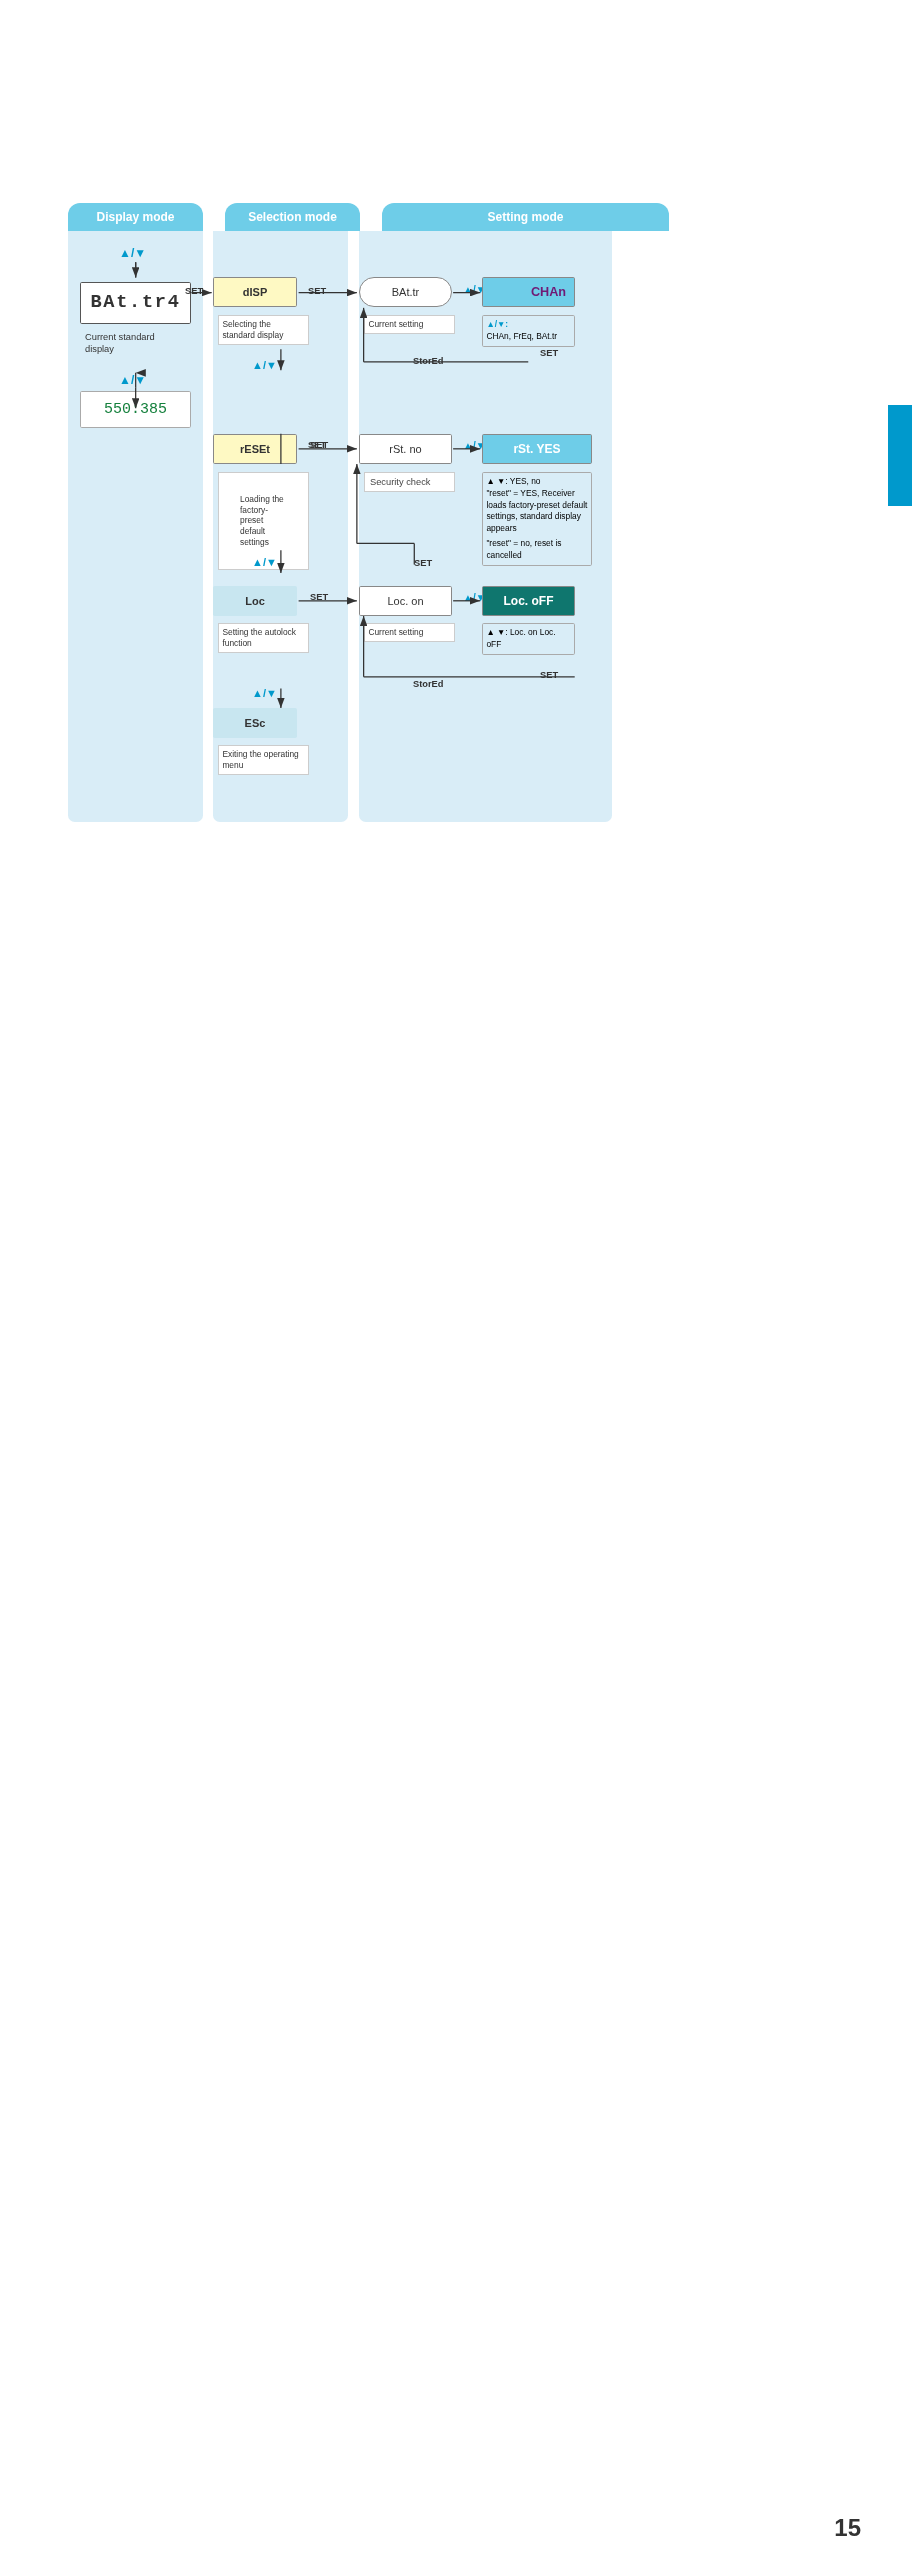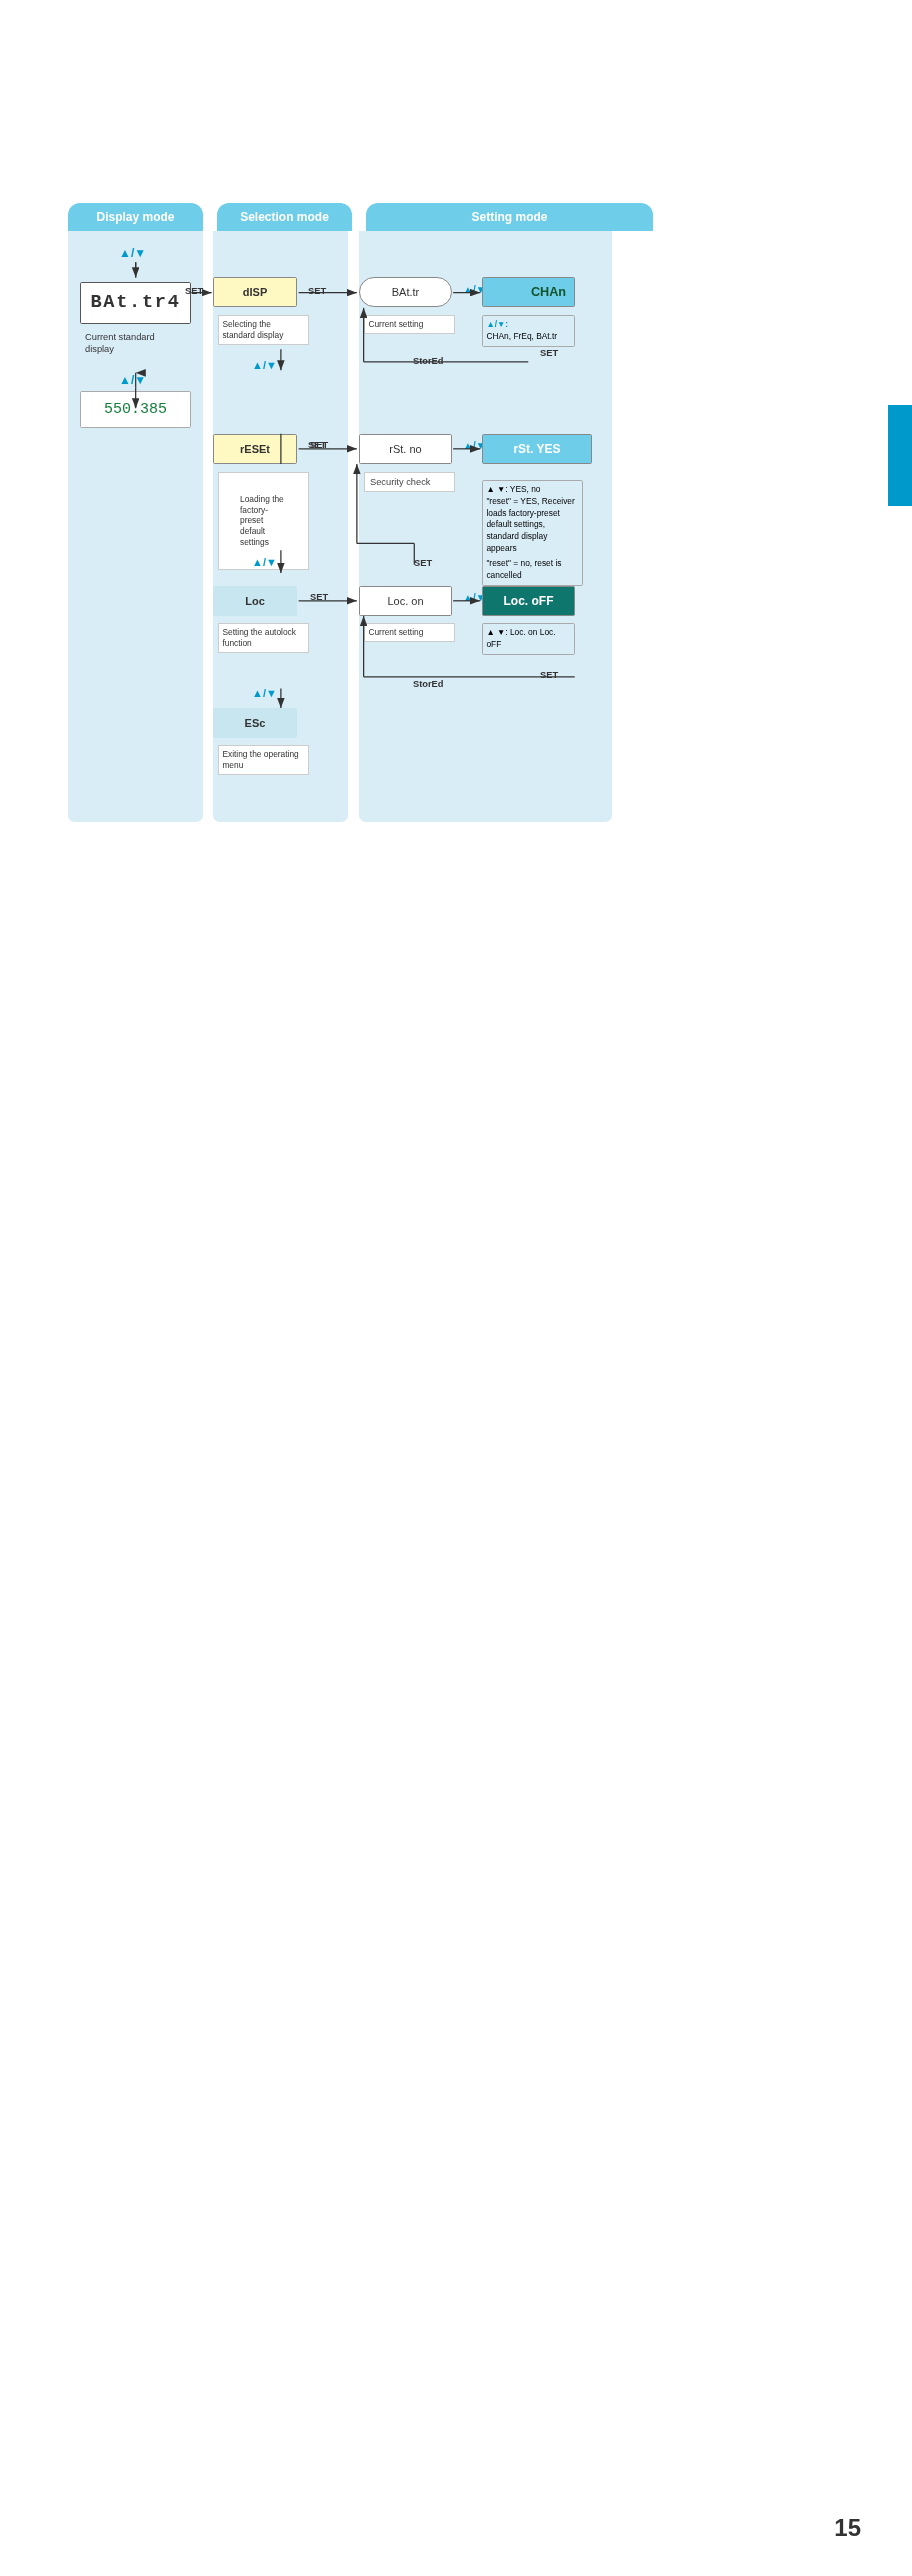--- a/index.html
+++ b/index.html
@@ -42,21 +42,21 @@
     .diagram-area {
       position: absolute;
       top: 203px;
       left: 68px;
       width: 777px;
     }
 
     
     .col-headers {
       display: flex;
-      gap: 4px;
+      gap: 12px;
       margin-bottom: 0;
     }
 
     .col-header {
       border-radius: 12px 12px 0 0;
       padding: 6.8px 0;
       text-align: center;
       font-size: 12px;
       font-weight: bold;
     }
@@ -204,21 +204,21 @@
       height: 30px;
       border-radius: 15px;
     }
 
     .set-box-chan {
       left: 414px;
       top: 46px;
       width: 93px;
       height: 30px;
       background: #6ecde8;
-      color: #14532d;
+      color: #701a75;
       font-weight: bold;
       font-size: 12.7px;
       padding-left: 40px;
     }
 
     .set-box-chan-desc {
       position: absolute;
       left: 414px;
       top: 84px;
       width: 93px;
@@ -245,28 +245,27 @@
       background: #6ecde8;
       color: #fff;
       font-weight: bold;
       font-size: 12px;
     }
 
     .set-box-rst-desc {
       position: absolute;
       left: 414px;
       top: 241px;
-      width: 101px;
+      width: 110px;
       background: #d9edf7;
       border: 0.8px solid #aaa;
       border-radius: 1.7px;
       font-size: 8.4px;
       padding: 3.4px;
       line-height: 1.4;
-      margin-top: 8px;
     }
 
     .set-box-loc-on {
       left: 291px;
       top: 355px;
       width: 93px;
       height: 30px;
     }
 
     .set-box-loc-off {

